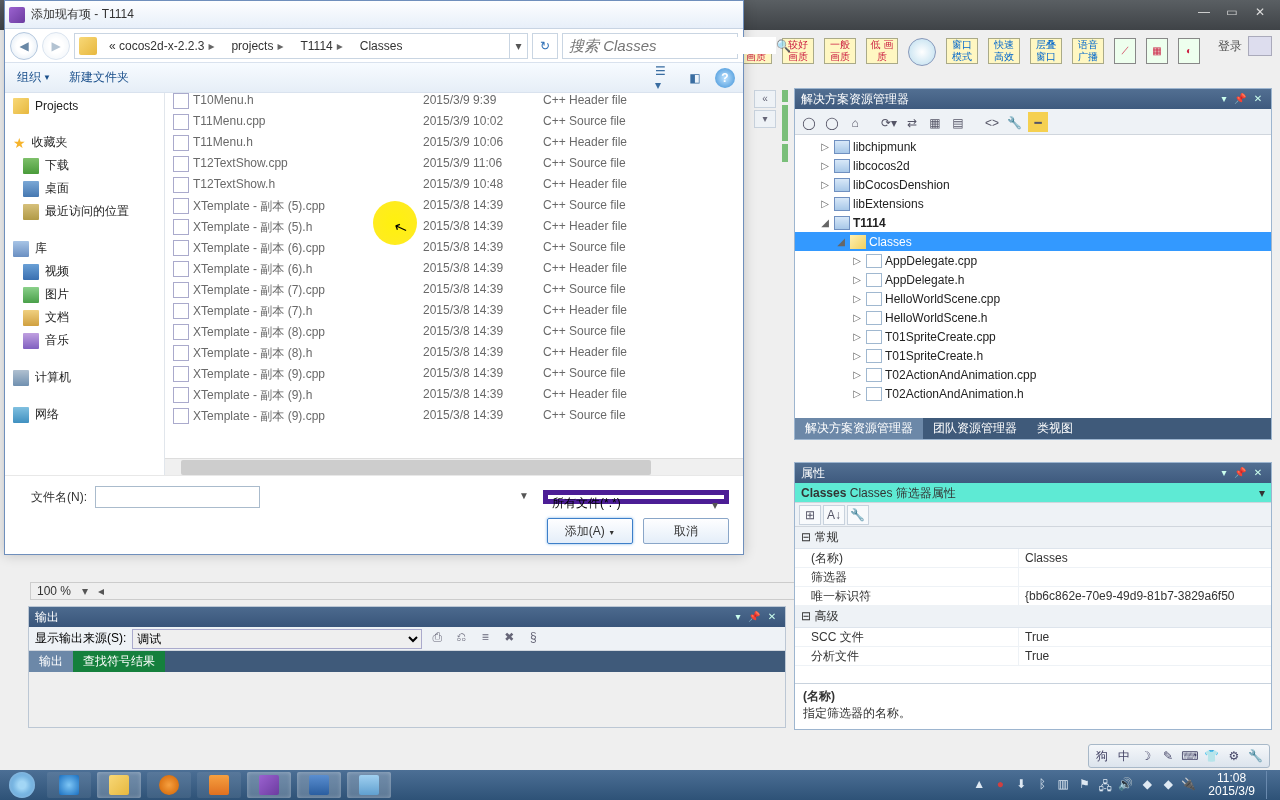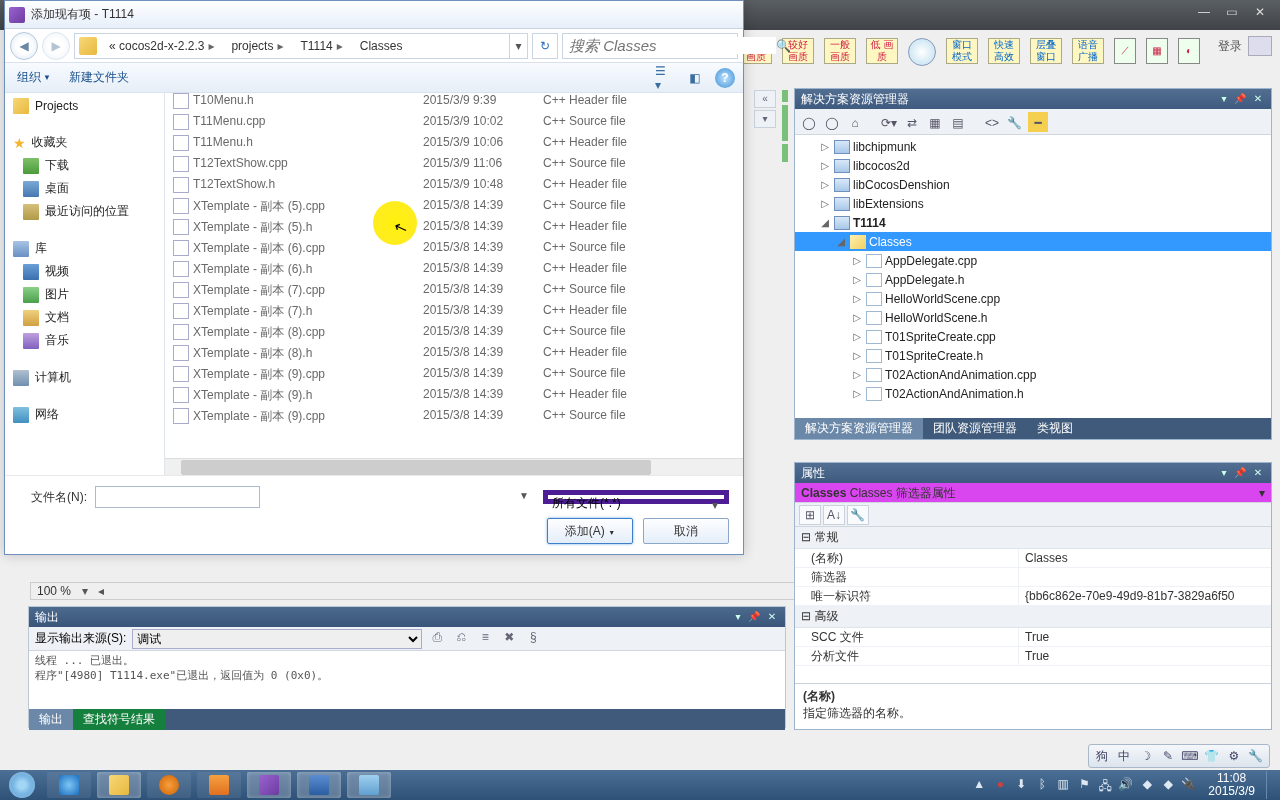--- a/index.html
+++ b/index.html
@@ -139,21 +139,21 @@
 .nico.fold { background: linear-gradient(135deg,#f8d877,#e7b83f); }
 .nico.cpp { background: #fff; border: 1px solid #a0b8d0; }
 .tree-row.sel { background: #3399ff; color: #fff; }
 .tree-row.sel .nico.fold { background: linear-gradient(135deg,#fff0b0,#f0d060); }
 .sol-tabs { height: 21px; display: flex; background: #3f5a7a; }
 .sol-tab { padding: 0 10px; line-height: 21px; color: #fff; }
 .sol-tab.active { background: #6c88a8; }
 
 
 .prop-panel { position: absolute; top: 462px; right: 8px; width: 478px; height: 268px; border: 1px solid #9db5cf; background: #fff; display: flex; flex-direction: column; }
-.prop-subtitle { height: 20px; background: #d946ef; border-bottom: 1px solid #d0d6dd; padding: 0 6px; line-height: 20px; color: #333; display: flex; justify-content: space-between; }
+.prop-subtitle { height: 20px; background: #5eead4; border-bottom: 1px solid #d0d6dd; padding: 0 6px; line-height: 20px; color: #333; display: flex; justify-content: space-between; }
 .prop-tb { height: 24px; background: #eef2f6; border-bottom: 1px solid #d0d6dd; display: flex; align-items: center; padding: 0 4px; gap: 2px; }
 .prop-tb .pico { width: 22px; height: 20px; border: 1px solid #c8d2dd; text-align: center; line-height: 18px; color: #556; background: #f8fafc; }
 .prop-grid { flex: 1; overflow: auto; }
 .prop-cat { background: #eef2f6; padding: 2px 6px; color: #333; border-bottom: 1px solid #dde4ec; }
 .prop-row { display: flex; border-bottom: 1px solid #eef2f6; height: 19px; }
 .prop-key { width: 224px; padding-left: 16px; color: #333; line-height: 19px; border-right: 1px solid #eef2f6; }
 .prop-val { flex: 1; padding-left: 6px; color: #333; line-height: 19px; white-space: nowrap; overflow: hidden; }
 .prop-desc { border-top: 1px solid #c8d2dd; padding: 4px 8px; color: #333; height: 46px; }
 .prop-desc .dk { font-weight: bold; }
 
@@ -251,22 +251,20 @@
     </div>
     <div class="output-toolbar">
       <span>显示输出来源(S):</span>
       <select><option>调试</option></select>
       <span class="out-tb-ico">⎙</span>
       <span class="out-tb-ico">⎌</span>
       <span class="out-tb-ico">≡</span>
       <span class="out-tb-ico">✖</span>
       <span class="out-tb-ico">§</span>
     </div>
-    <div class="output-body">线程 ... 已退出。
-程序"[4980] T1114.exe"已退出，返回值为 0 (0x0)。</div>
     <div class="output-tabs">
       <div class="out-tab">输出</div>
       <div class="out-tab inactive">查找符号结果</div>
     </div>
   </div>
 
   <div class="sol-panel">
     <div class="sol-title">
       <span>解决方案资源管理器</span>
       <div class="out-titlebtns">

